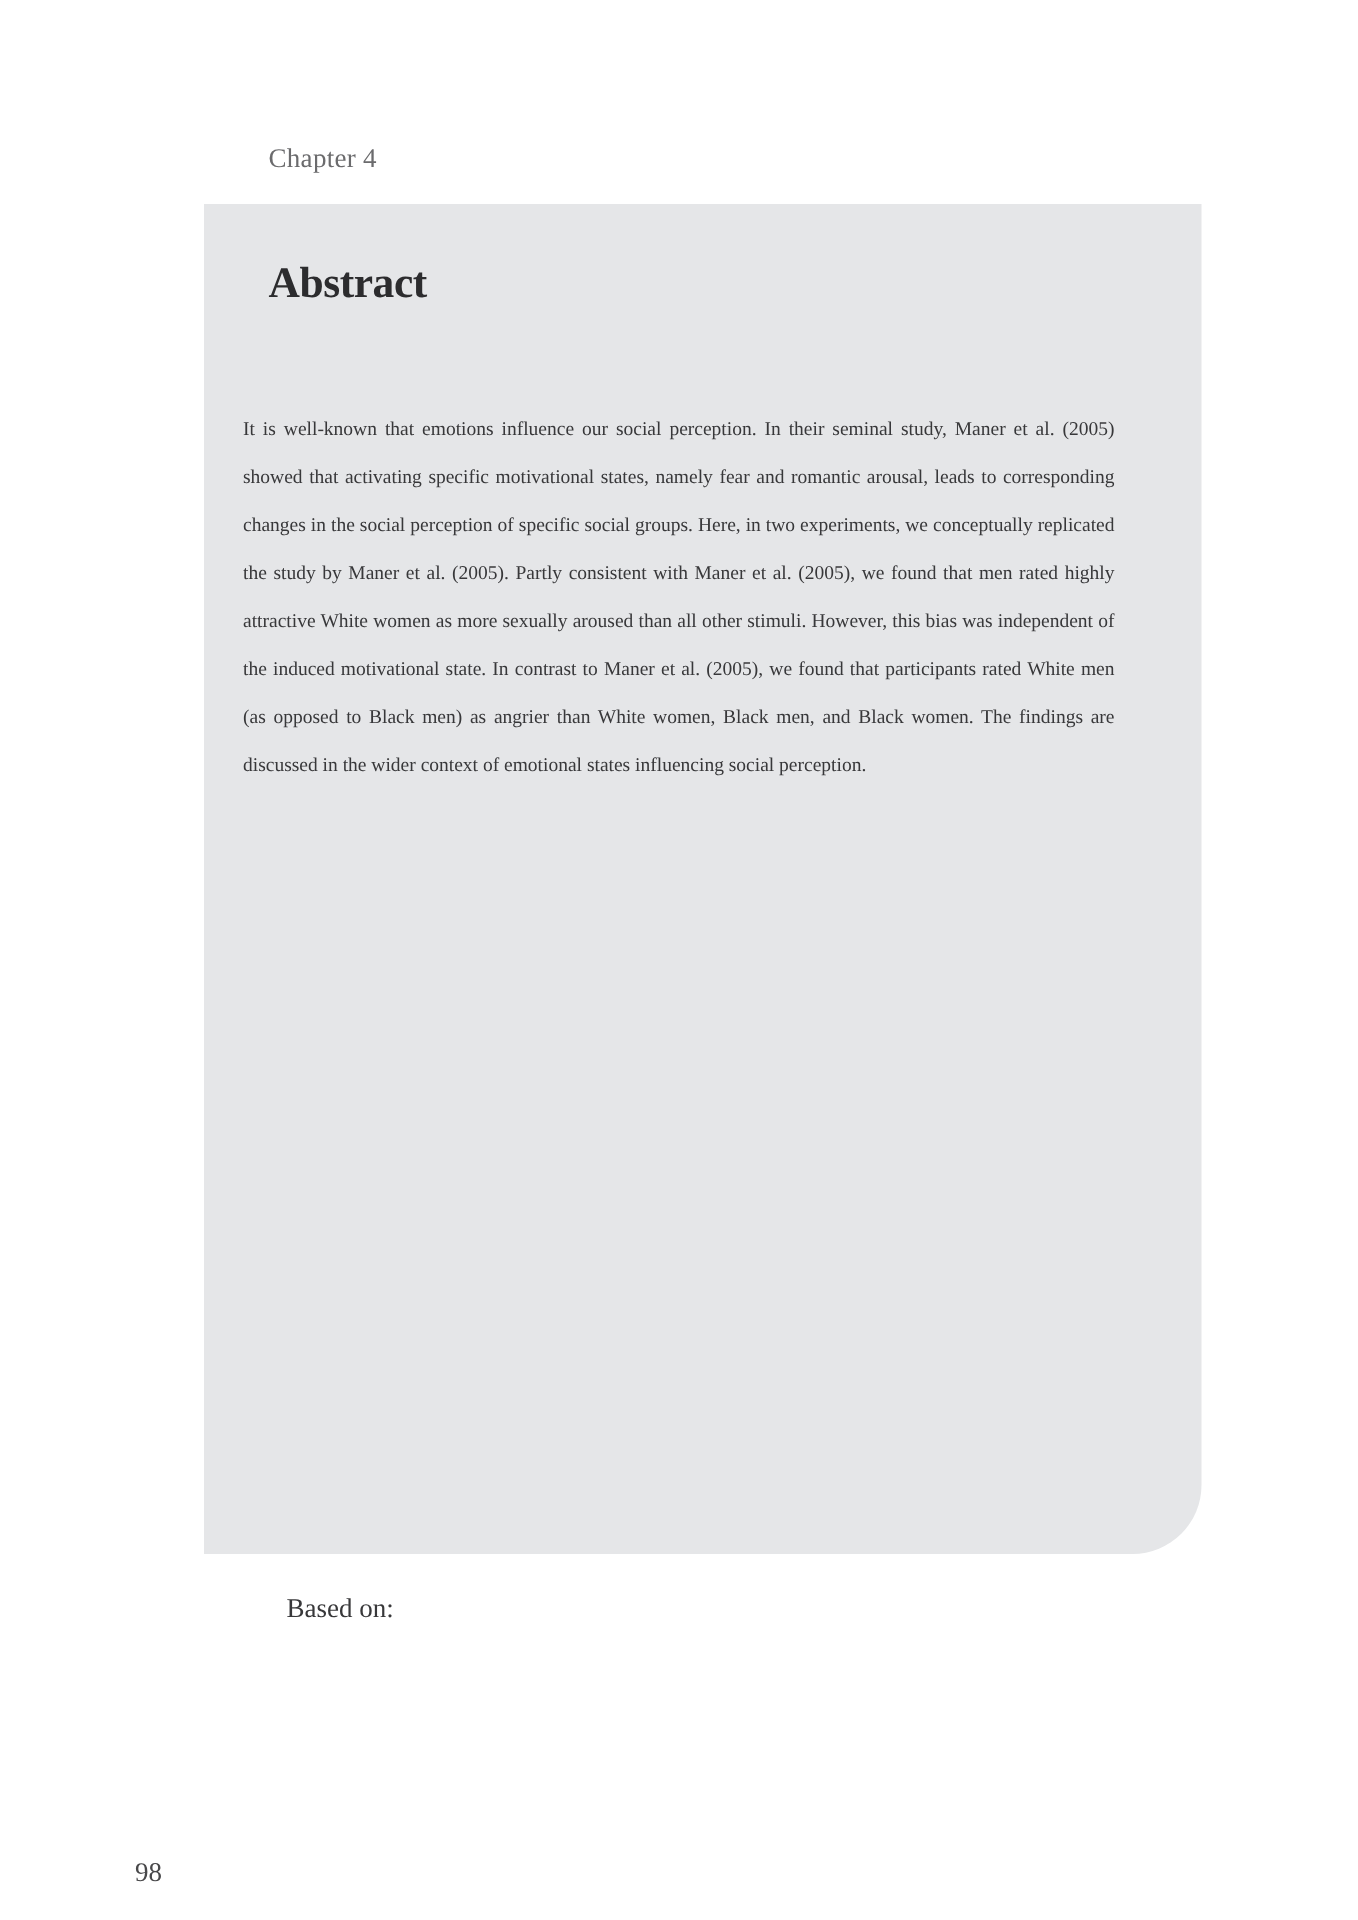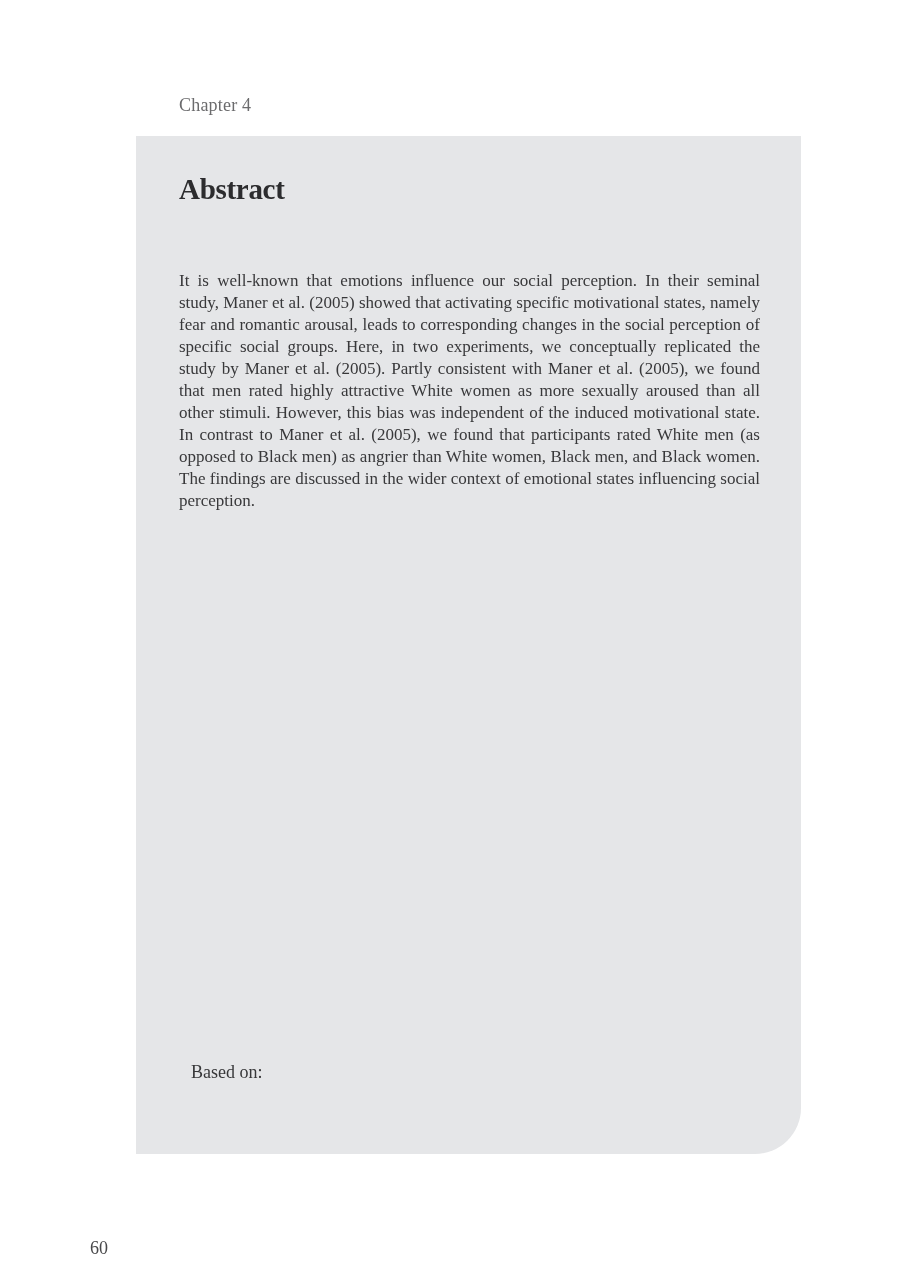--- a/index.html
+++ b/index.html
@@ -30,40 +30,40 @@
     font-size: 18px;
     line-height: 22px;
     color: var(--chapter-label-text, #6b6b6d);
     letter-spacing: 0.2px;
   }
   .abstract-box {
     position: absolute;
     left: 112px;
     top: 112px;
     width: 665px;
-    height: 1018px;
+    height: 900px;
     background: var(--box-background, #e5e6e8);
     border-radius: 0 0 46px 0;
   }
   .abstract-title {
     position: absolute;
     left: 31px;
     top: 25px;
     font-size: 29px;
     font-weight: bold;
     color: #2c2c2e;
     letter-spacing: -0.3px;
   }
   .abstract-body {
     position: absolute;
-    left: 31px;
+    left: 14px;
     top: 122px;
     width: 605px;
-    font-size: 17px;
-    line-height: 22px;
+    font-size: 13px;
+    line-height: 32px;
     text-align: justify;
     color: var(--body-text, #38383a);
   }
   .based-on-block {
     position: absolute;
     left: 31px;
     top: 900px;
     width: 605px;
     font-size: 18px;
     line-height: 25px;
@@ -106,15 +106,15 @@
 
     <p class="abstract-body">It is well-known that emotions influence our social perception. In their seminal study, Maner et al. (2005) showed that activating specific motivational states, namely fear and romantic arousal, leads to corresponding changes in the social perception of specific social groups. Here, in two experiments, we conceptually replicated the study by Maner et al. (2005). Partly consistent with Maner et al. (2005), we found that men rated highly attractive White women as more sexually aroused than all other stimuli. However, this bias was independent of the induced motivational state. In contrast to Maner et al. (2005), we found that participants rated White men (as opposed to Black men) as angrier than White women, Black men, and Black women. The findings are discussed in the wider context of emotional states influencing social perception.</p>
 
     <div class="based-on-block">
       <span class="based-on-label">Based on:</span>
     </div>
 
 
   </div>
 
-  <div class="page-number">60</div>
+  <div class="page-number">98</div>
 
 </div>
 
 </body></html>

